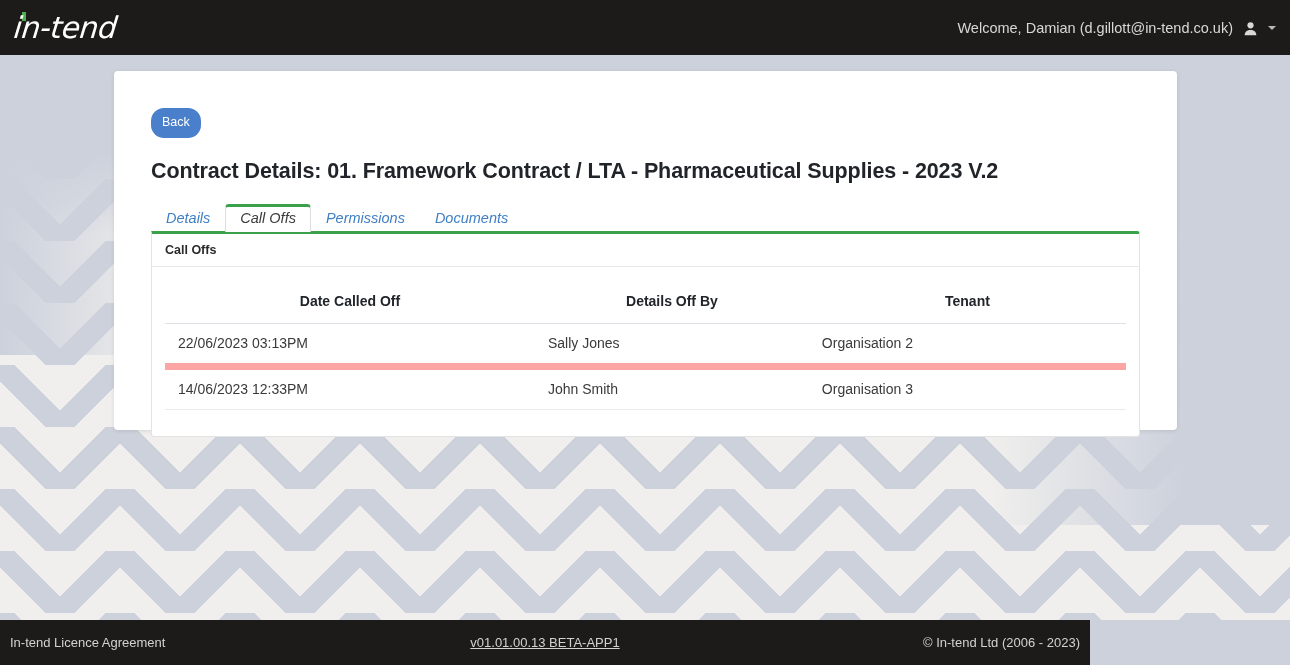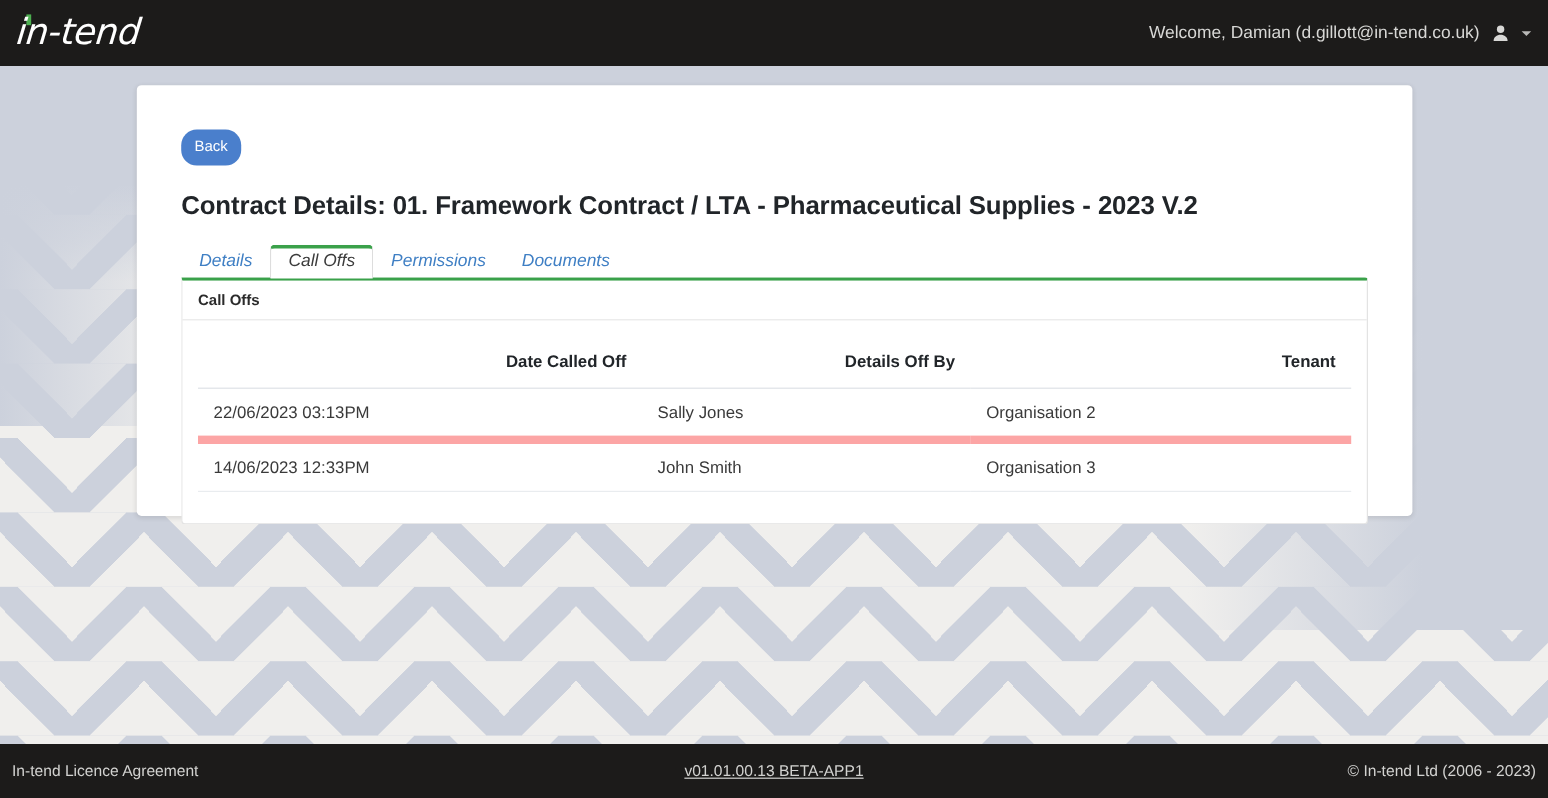--- a/index.html
+++ b/index.html
@@ -115,21 +115,21 @@
     border-left: 4px solid transparent;
     border-right: 4px solid transparent;
     border-top: 4px solid #b9b9b7;
     margin-left: 5px;
     vertical-align: middle;
   }
   .nav-right {
     margin-left: auto;
     margin-right: 14px;
     display: flex;
-    align-items: center;
+    align-items: flex-end;
     gap: 10px;
   }
   .welcome-text {
     color: #d8d8d6;
     font-size: 14.5px;
     white-space: nowrap;
   }
   .user-menu {
     display: flex;
     align-items: center;
@@ -227,21 +227,21 @@
     padding: 14px 13px 26px 13px;
   }
 
   
   table.calloff-table {
     width: 100%;
     border-collapse: collapse;
     table-layout: fixed;
   }
   table.calloff-table th {
-    text-align: right;
+    text-align: center;
     font-size: 14px;
     font-weight: 700;
     color: #212529;
     padding: 12px 13px 14px 13px;
     border-bottom: 1px solid #dee2e6;
   }
   table.calloff-table td {
     text-align: left;
     font-size: 14px;
     font-weight: 400;
@@ -252,21 +252,21 @@
   table.calloff-table tr:last-child td { border-bottom: 1px solid #e9ecef; }
   .col-date { width: 38.5%; }
   .col-by { width: 28.5%; }
   .col-tenant { width: 33%; }
 
   
   .footer {
     position: absolute;
     left: 0;
     bottom: 0;
-    width: 1290px;
+    width: 1090px;
     height: 45px;
     background: #1c1b1a;
     display: flex;
     align-items: center;
     z-index: 20;
   }
   .footer-left {
     position: absolute;
     left: 10px;
     font-size: 13px;

